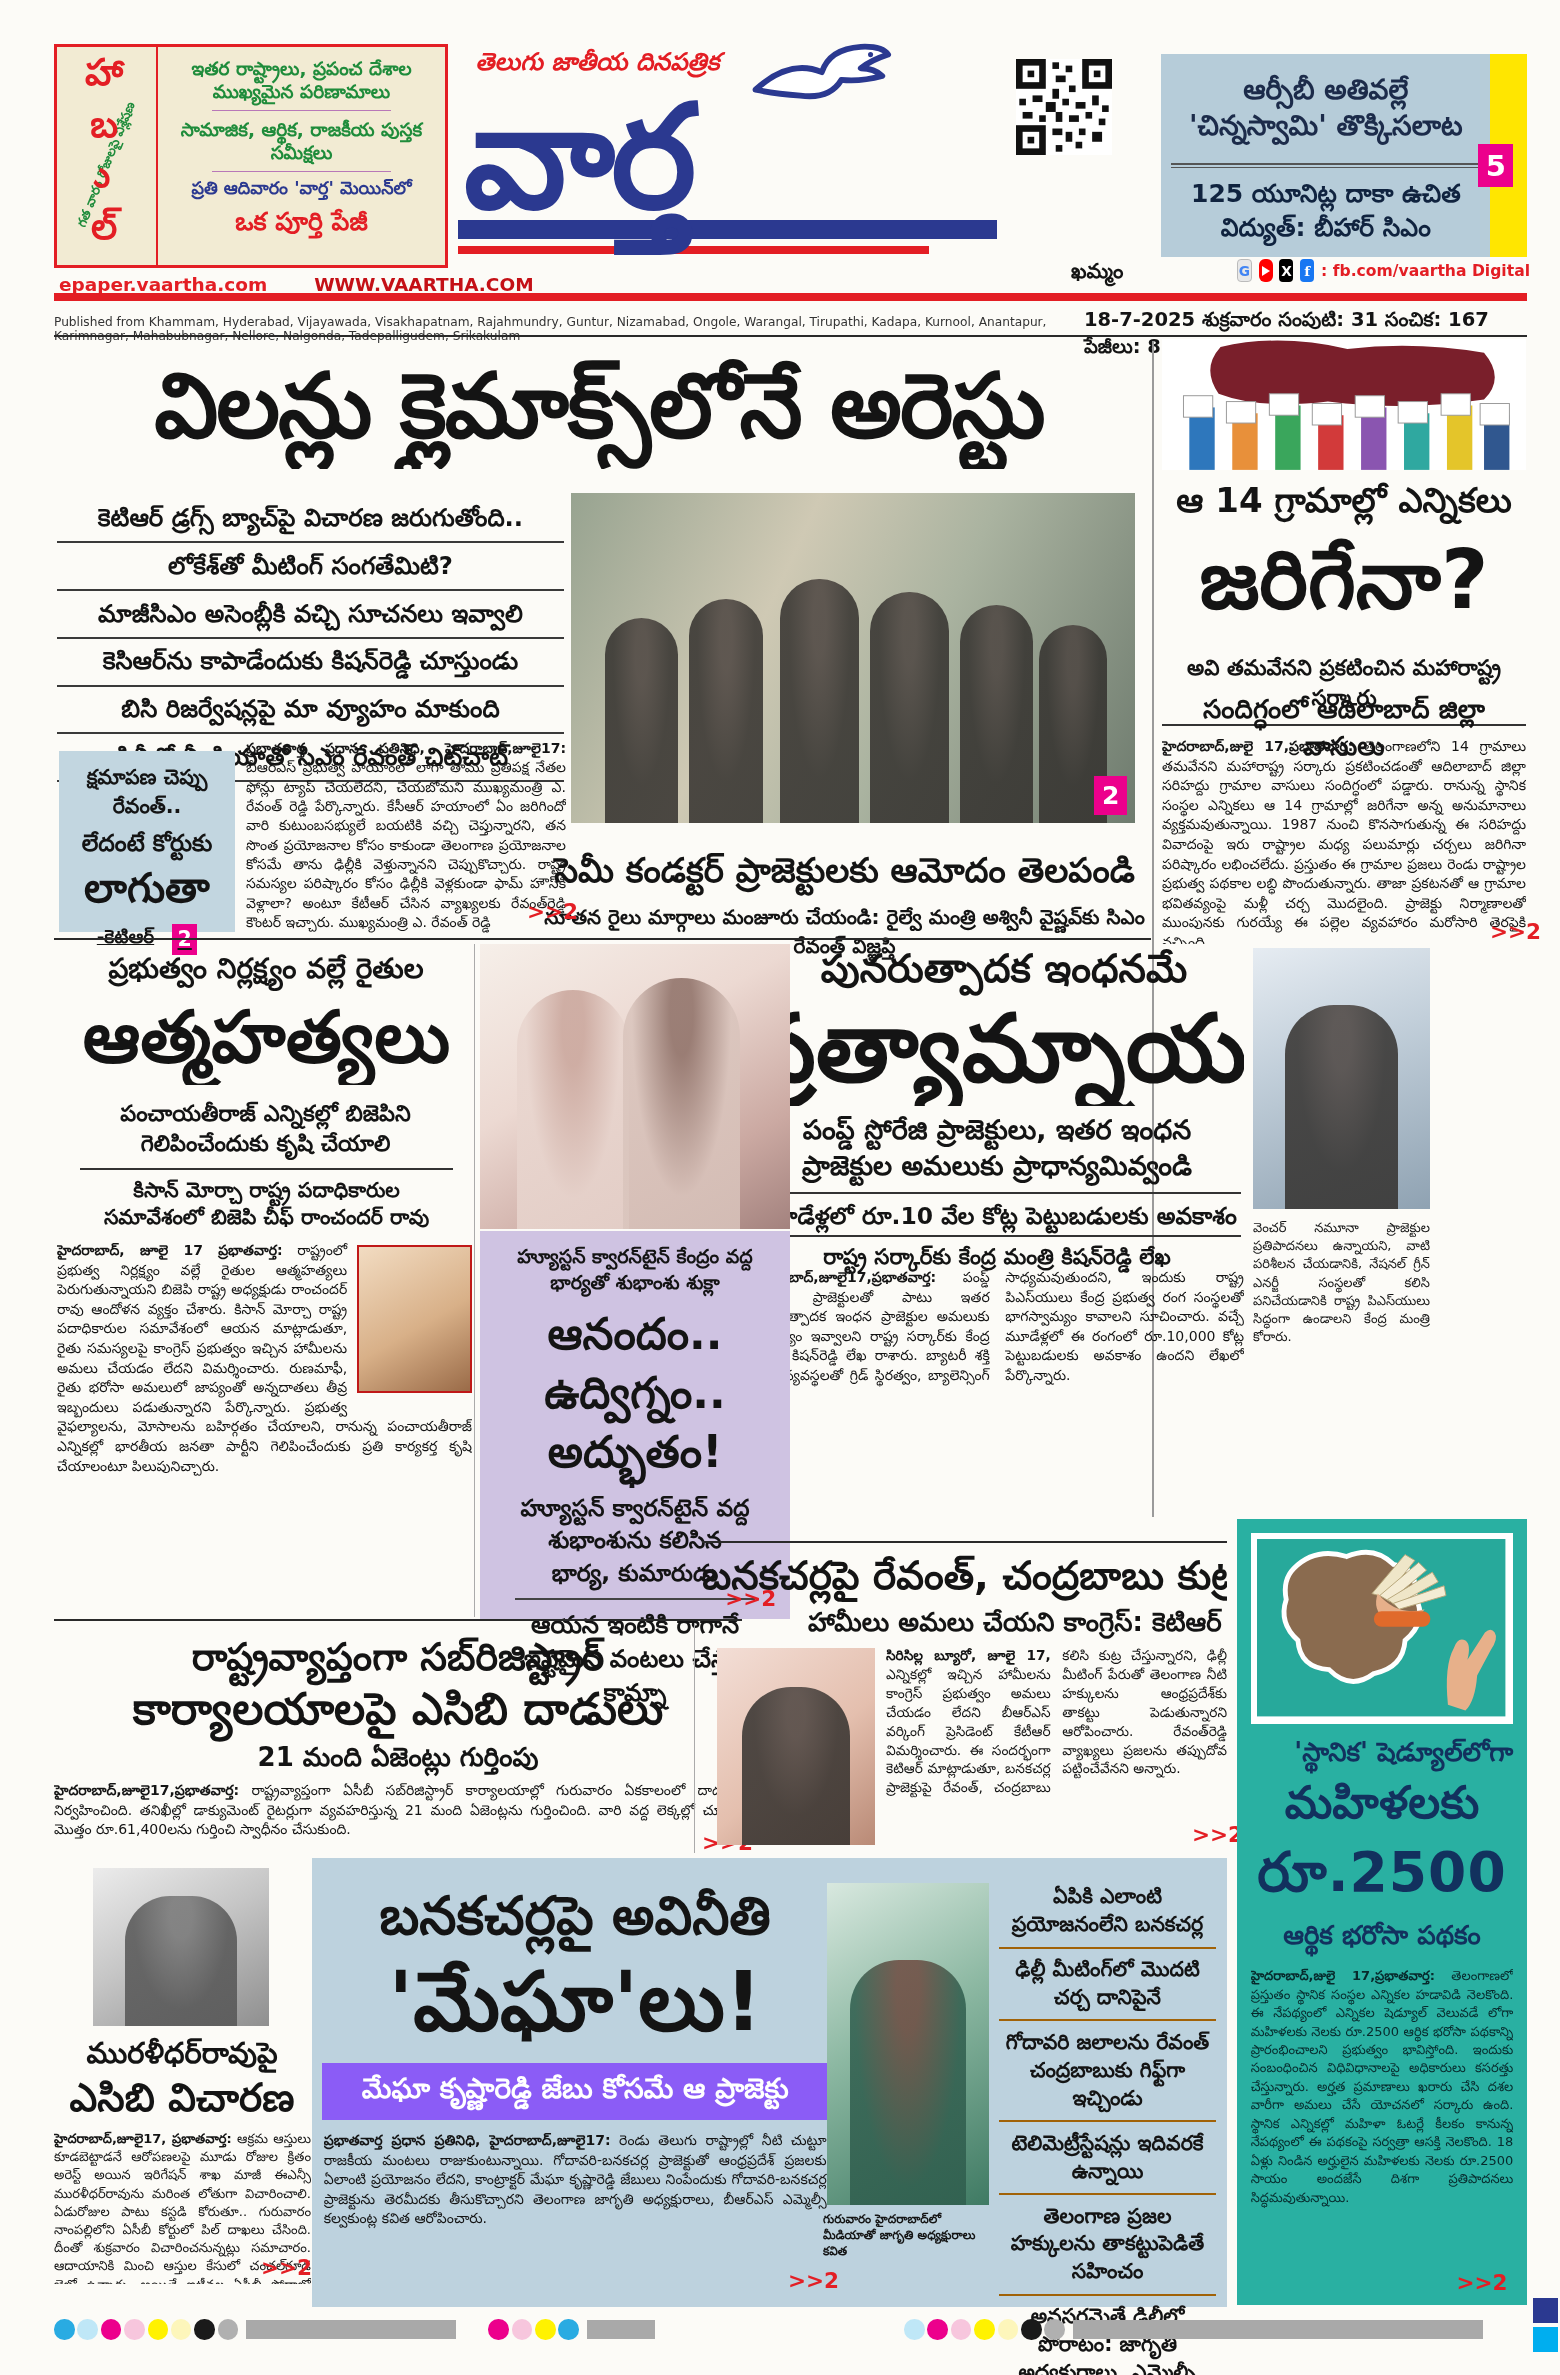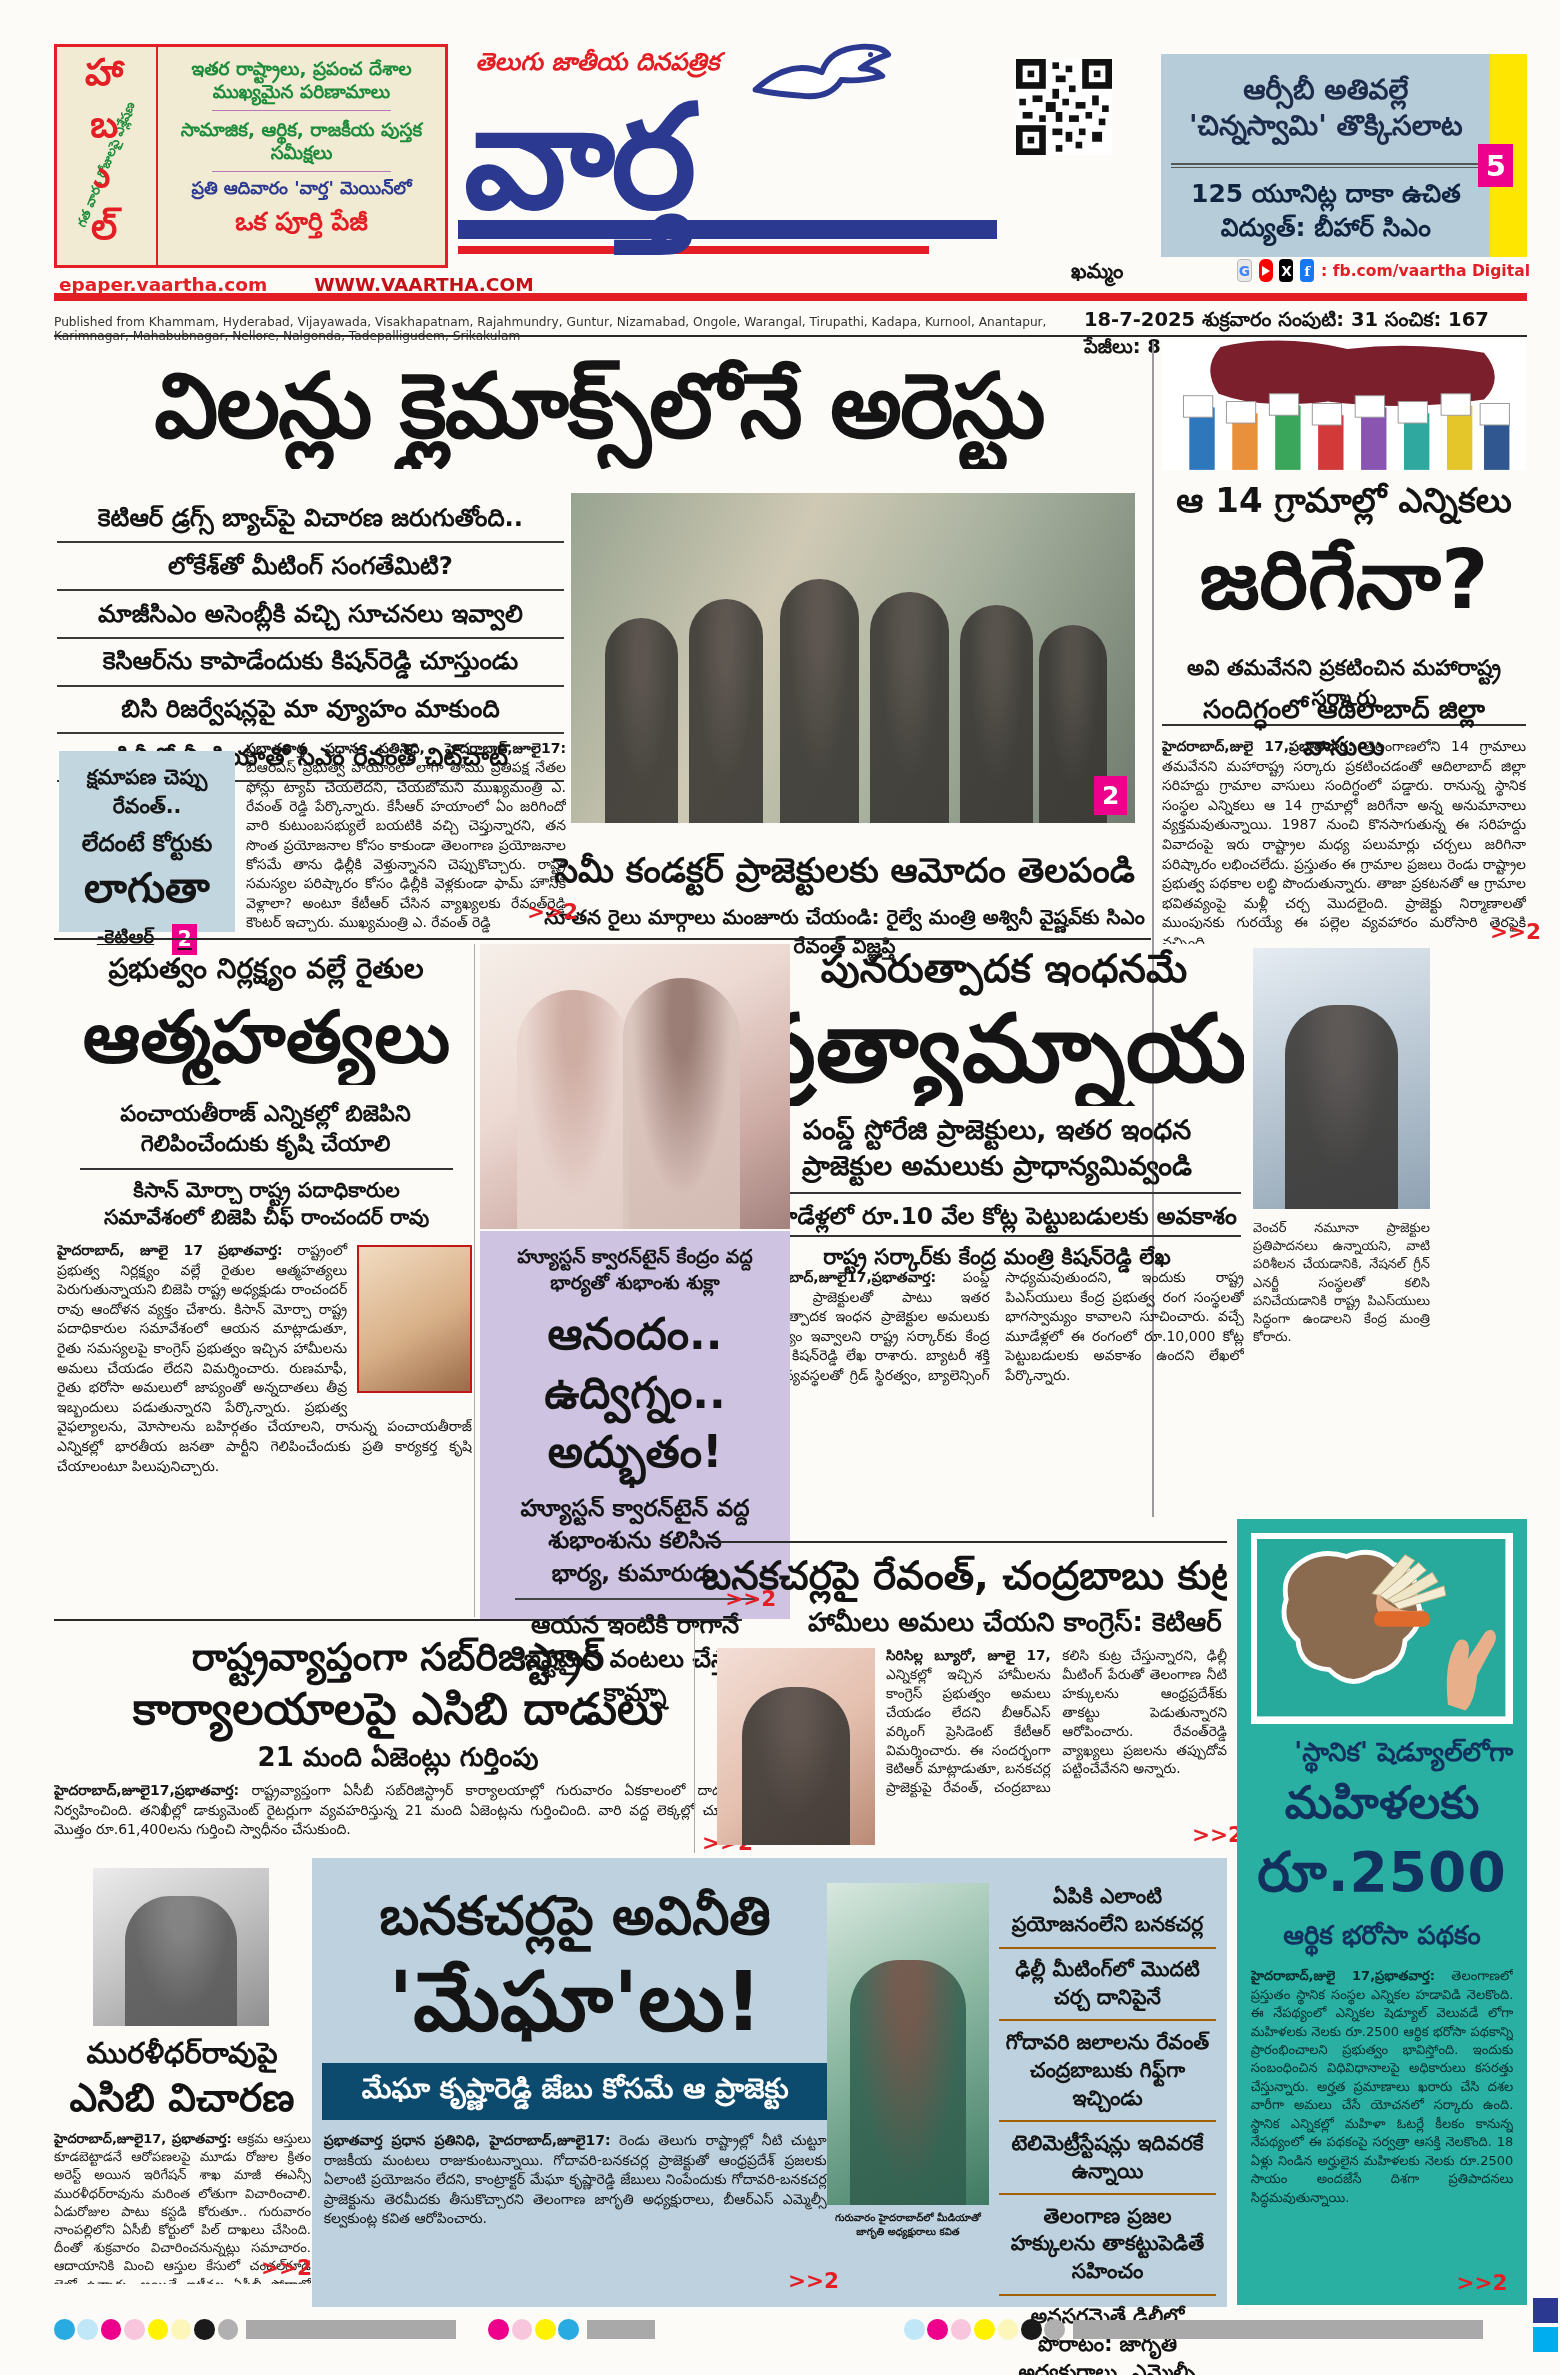--- a/index.html
+++ b/index.html
@@ -135,25 +135,25 @@
   #ktr-headline { left:702px; top:1553px; width:525px; font-size:39px; font-weight:800; text-align:center; white-space:nowrap; overflow:hidden; }
   #ktr-sub { left:808px; top:1607px; width:419px; font-size:26px; font-weight:700; white-space:nowrap; overflow:hidden; }
   #ktr-photo { left:717px; top:1648px; width:158px; height:197px; background:linear-gradient(140deg,#f3ded6 0%,#e4bfae 55%,#b98a76 100%); }
   #ktr-body { left:886px; top:1646px; width:341px; height:201px; font-size:13.7px; line-height:1.38; column-count:2; column-gap:11.7px; overflow:hidden; }
   #ktr-more { left:1192px; top:1822px; }
 
   
   #megha-box { left:312px; top:1858px; width:915px; height:449px; background:#bdd2de; }
   #megha-h1 { position:absolute; left:13.7px; top:27px; width:499px; font-size:53px; font-weight:800; text-align:center; white-space:nowrap; overflow:hidden; }
   #megha-h2 { position:absolute; left:13.7px; top:96px; width:499px; font-size:82px; font-weight:800; text-align:center; white-space:nowrap; overflow:hidden; }
-  #megha-band { position:absolute; left:9.8px; top:205px; width:507px; height:57px; background:#0c4a6e; color:#fff; font-size:28px; font-weight:800; display:flex; align-items:center; justify-content:center; white-space:nowrap; overflow:hidden; }
+  #megha-band { position:absolute; left:9.8px; top:205px; width:507px; height:57px; background:#8b5cf6; color:#fff; font-size:28px; font-weight:800; display:flex; align-items:center; justify-content:center; white-space:nowrap; overflow:hidden; }
   #megha-body { position:absolute; left:11.7px; top:273px; width:503px; height:164px; font-size:14px; line-height:1.4; overflow:hidden; }
   #megha-more { position:absolute; left:476px; top:410px; }
   #megha-photo { position:absolute; left:515px; top:25px; width:162px; height:322px; background:linear-gradient(150deg,#d8e8df 0%,#8cb8a2 45%,#3f7a63 100%); }
-  #megha-caption { position:absolute; left:511px; top:353px; width:170px; font-size:10px; font-weight:700; text-align:center; line-height:1.35; }
+  #megha-caption { position:absolute; left:511px; top:353px; width:170px; font-size:12px; font-weight:700; text-align:left; line-height:1.35; }
   #megha-bullets { position:absolute; left:687px; top:17.6px; width:217px; }
   #megha-bullets .bl { font-size:20.5px; font-weight:700; text-align:center; line-height:1.35; padding:7.8px 0; border-bottom:2px solid #a16207; }
   #megha-bullets .bl:last-child { border-bottom:none; }
 
   
   #murali-photo { left:93px; top:1868px; width:176px; height:158px; background:linear-gradient(150deg,#ececec 0%,#c6c6c6 45%,#8f8f8f 100%); }
   #murali-h1 { left:54px; top:2036px; width:256px; font-size:29px; font-weight:800; text-align:center; white-space:nowrap; overflow:hidden; }
   #murali-h2 { left:54px; top:2075px; width:256px; font-size:39px; font-weight:800; text-align:center; white-space:nowrap; overflow:hidden; }
   #murali-body { left:54px; top:2130px; width:257px; height:154px; font-size:13px; line-height:1.4; overflow:hidden; }
   #murali-more { left:261px; top:2255px; }

